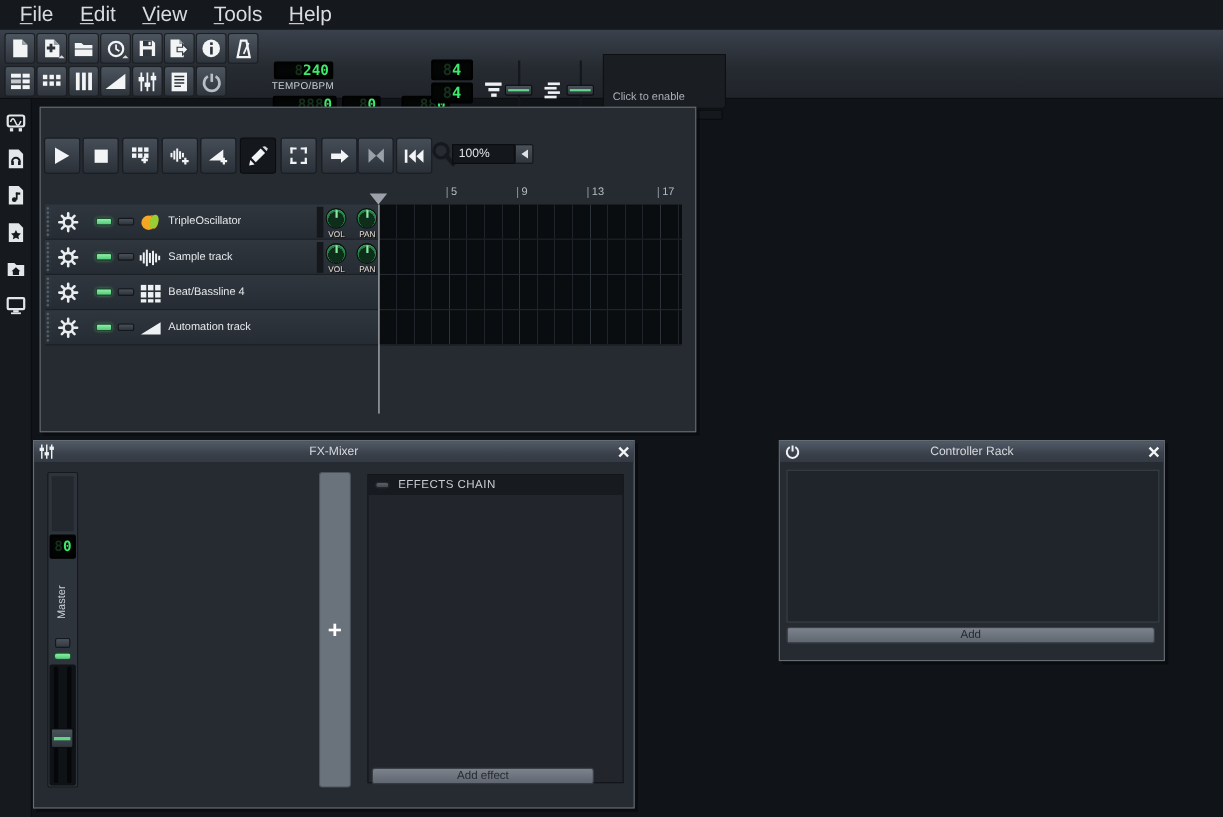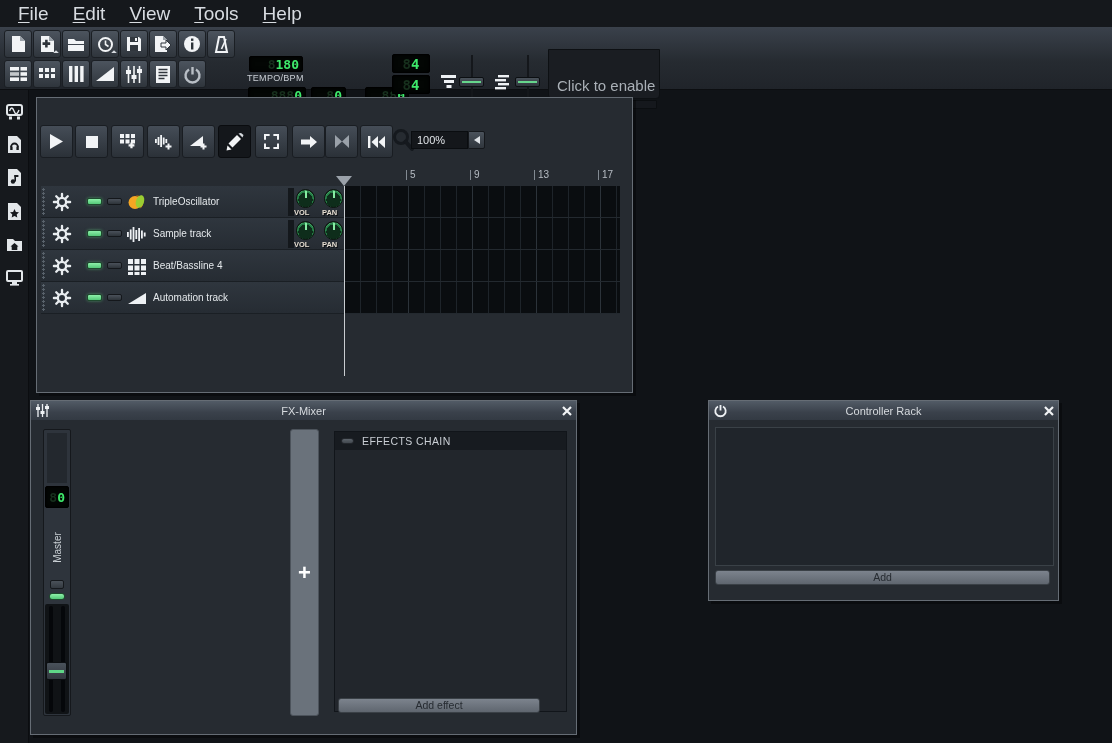--- a/index.html
+++ b/index.html
@@ -33,21 +33,21 @@
 
   
   .vslider-track { position:absolute; width:2px; background:#14171b; }
   .vslider-handle { position:absolute; width:25px; height:10px; border:1px solid #0c0f12; border-radius:2px;
     background:linear-gradient(#4a525b,#2f353c); }
   .vslider-handle::after { content:''; position:absolute; left:2px; right:2px; top:3px; height:2px; background:#66d58c; }
 
   
   #cpu-box { left:548px; top:22px; width:112px; height:50px; background:#1a1d22;
     border:1px solid #0d1013; border-radius:0 0 4px 4px; }
-  #cpu-overlay { position:absolute; left:8px; bottom:4px; color:#aab0b7; font-size:15px; }
+  #cpu-overlay { position:absolute; left:8px; bottom:4px; color:#aab0b7; font-size:10px; }
   #cpu-label { left:547px; top:71px; color:#e8ecf0; font-size:10px; font-weight:bold; }
   #cpu-bar { left:575px; top:73px; width:82px; height:9px; background:#15181d; border:1px solid #0b0e11; border-radius:1px; }
 
   
   #sidebar { left:0; top:90px; width:29px; height:653px; background:#16191d; border-right:1px solid #0b0d10; }
   .side-icon { position:absolute; left:6px; width:17px; height:17px; color:#e3e7ea; }
 
   
   .window { position:absolute; background:#262b31; border:1px solid #666d75;
     box-shadow:3px 3px 0 rgba(0,0,0,.35); }
@@ -92,21 +92,21 @@
   .pill { position:absolute; width:15px; height:7px; border-radius:2px; }
   .led-green { background:linear-gradient(#8df0a9,#54c878); border:1px solid #1e4a2e; box-shadow:0 0 3px rgba(110,224,138,.55); }
   .led-off { background:linear-gradient(#4a515a,#2d3339); border:1px solid #14171b; }
   .track-icon { position:absolute; left:86px; top:6px; width:20px; height:20px; }
   .track-name { position:absolute; left:112px; top:0; height:32px; line-height:32px; color:#e4e8eb; font-size:10px; }
   .act-strip { position:absolute; left:247px; top:2px; width:6px; height:28px; background:#14181c; }
   .knob { position:absolute; top:3px; width:19px; height:19px; border-radius:50%;
     background:radial-gradient(circle at 50% 58%, #0e2d1b 54%, #237a44 55% 72%, #0a1c11 73%);
     border:1px solid #0a140d; box-shadow:inset 0 1px 1px rgba(130,240,165,.45); }
   .knob::after { content:''; position:absolute; left:8px; top:1px; width:2px; height:7px; background:#86eea3; }
-  .knob-label { position:absolute; top:22px; width:24px; text-align:left; color:#e6ded2; font-size:7.5px; font-weight:bold;
+  .knob-label { position:absolute; top:22px; width:24px; text-align:center; color:#e6ded2; font-size:7.5px; font-weight:normal;
     text-shadow:1px 1px 0 #0b0e11; }
   #playhead-tri { position:absolute; left:299px; top:78px; width:0; height:0;
     border-left:8px solid transparent; border-right:8px solid transparent; border-top:10px solid #9aa1a9; }
   #playhead-line { position:absolute; left:307px; top:88px; width:1px; height:190px; background:#c9cdd1; }
 
   
   #fx-mixer { left:30px; top:400px; width:547px; height:335px; }
   #master-strip { position:absolute; left:12px; top:28px; width:28px; height:287px;
     background:#2e343c; border:1px solid #15181c; border-radius:2px; }
   #master-meter { position:absolute; left:3px; top:3px; width:20px; height:50px; background:#23282e; }
@@ -273,21 +273,21 @@
     </div>
     <div class="tbtn" style="left:178px;top:33px">
       <svg width="17" height="17" viewBox="0 0 17 17">
           <path d="M5 3.5A7 7 0 1 0 12 3.5" fill="none" stroke="#b9bfc6" stroke-width="2.4"></path>
           <path d="M8.5 8.5V1" stroke="#b9bfc6" stroke-width="2.4"></path>
         </svg>
     </div>
 
     <div class="lcd" style="left:249px;top:29px;width:54px;height:16px;font-size:13px">
       <span class="ghost">8</span>
-        <span>180</span>
+        <span>240</span>
     </div>
     <div class="tb-label" style="left:247px;top:46px">TEMPO/BPM</div>
 
     <div class="lcd" style="left:248px;top:60px;width:58px;height:17px;font-size:13px">
       <span class="ghost">888</span>
         <span>0</span>
     </div>
     <div class="lcd" style="left:311px;top:60px;width:35px;height:17px;font-size:13px">
       <span class="ghost">8</span>
         <span>0</span>

